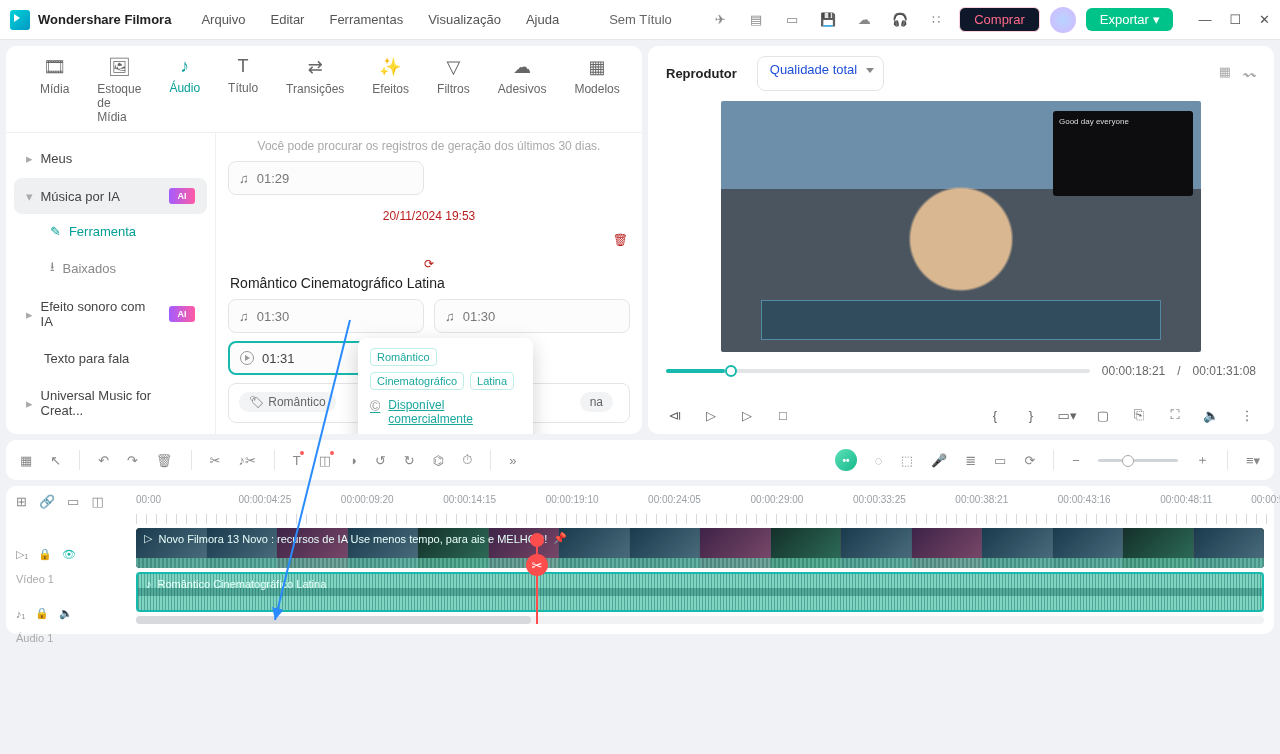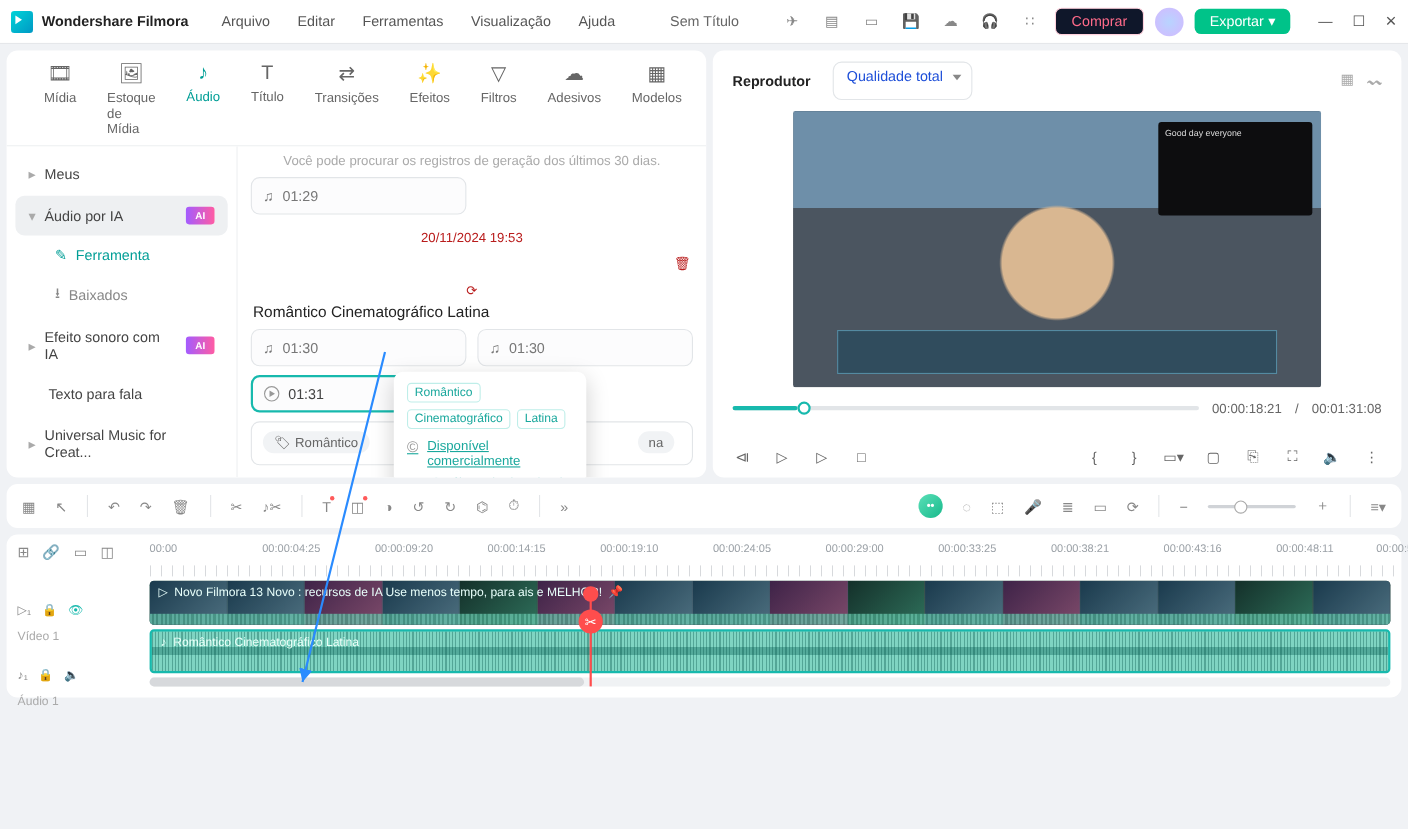--- a/index.html
+++ b/index.html
@@ -218,21 +218,21 @@
 
     <div class="panel-body">
 
       <div class="sidebar">
         <div class="side-item">
             <span class="chev">▸</span>
             <span>Meus</span>
           </div>
         <div class="side-item hilite">
             <span class="chev">▾</span>
-            <span>Áudio por IA</span>
+            <span>Música por IA</span>
             <span class="side-badge">AI</span>
           </div>
         <div class="side-sub">
             <span>✎</span>
             <span>Ferramenta</span>
           </div>
         <div class="side-sub gray">
             <span>⭳</span>
             <span>Baixados</span>
           </div>

